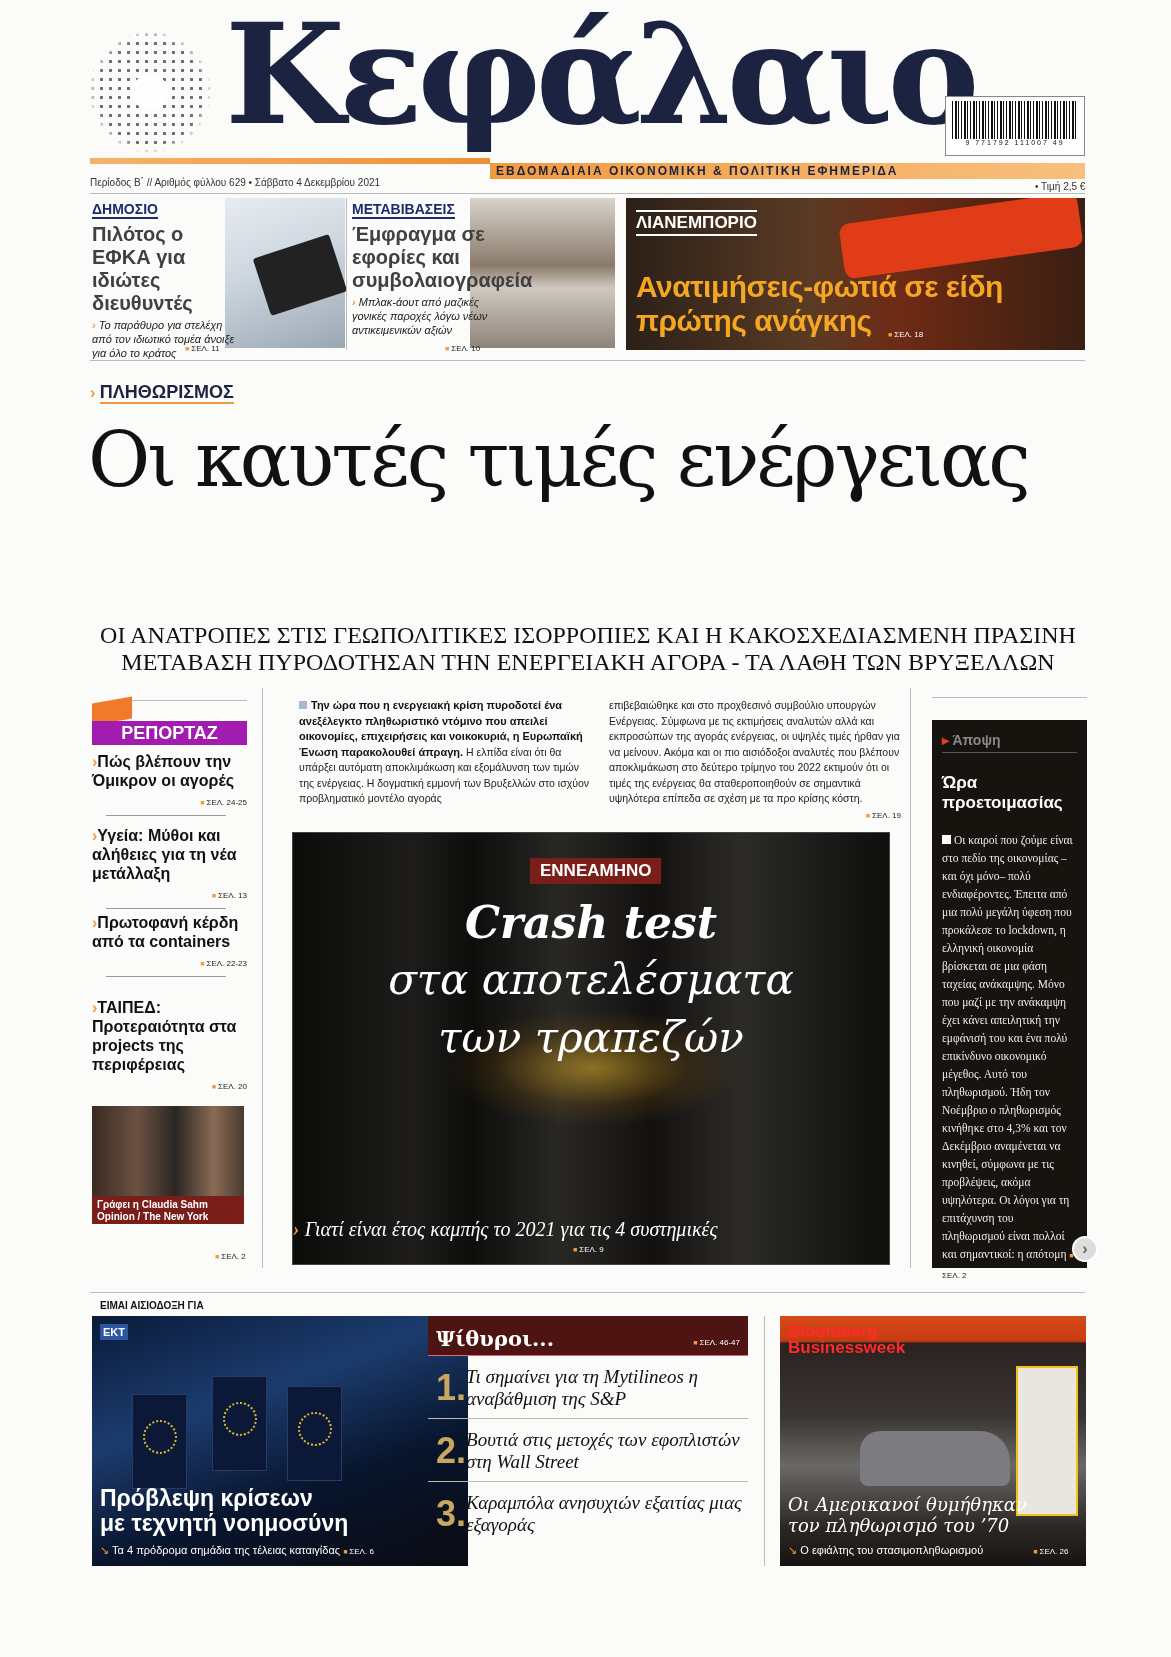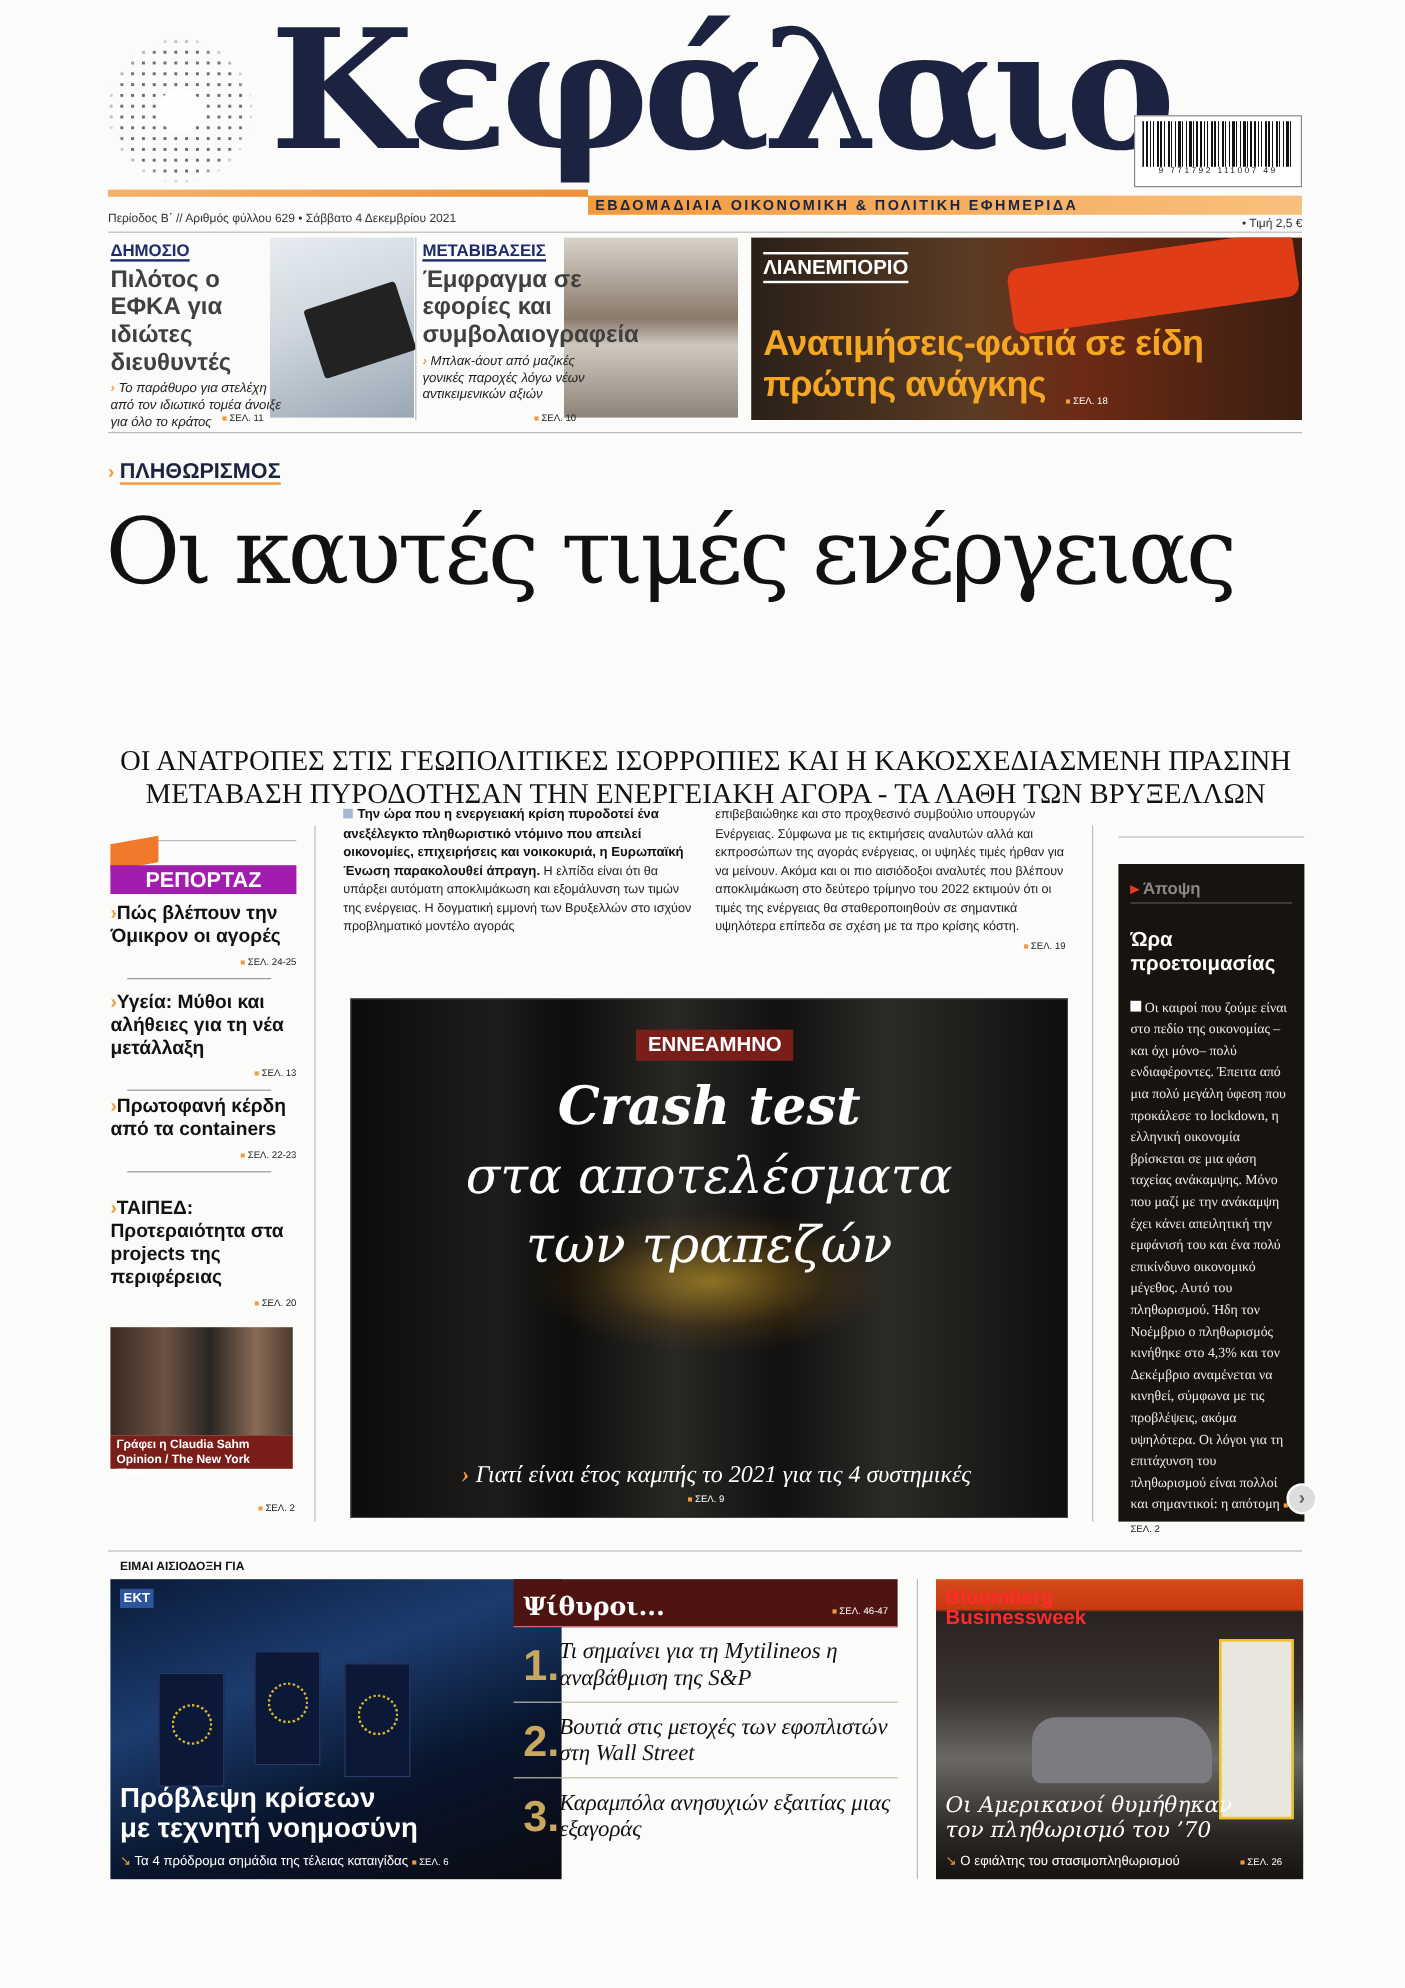--- a/index.html
+++ b/index.html
@@ -58,38 +58,38 @@
   .rep-item .h { font-weight: bold; font-size: 16px; line-height: 19px; }
   .rep-item .ref { text-align: right; margin-top: 1px; }
   .rep-item .sep { border-top: 1px solid #999; margin: 6px 0 0 14px; width: 120px; }
   .fed-photo { left: 92px; top: 1106px; width: 152px; height: 90px;
     background: linear-gradient(90deg,#3a2a22 0%,#6b5142 30%,#2a2622 55%,#8a6b55 80%,#4a3a30 100%); }
   .fed-caption { left: 92px; top: 1196px; width: 152px; height: 28px; background: #7a1e1a; color: #fff; font-weight: bold; font-size: 10px; line-height: 12px; padding: 3px 5px; }
   .fed-head { left: 100px; top: 1298px; font-weight: bold; font-size: 10px; line-height: 16px; }
   .fed-ref { left: 215px; top: 1252px; }
 
   
-  .lead-text { top: 672px; width: 292px; font-size: 10.5px; line-height: 15.5px; color: #222; }
+  .lead-text { top: 698px; width: 292px; font-size: 10.5px; line-height: 15.5px; color: #222; margin-left: 13px; }
   .lead-text b { font-weight: bold; font-size: 11px; color: #111; }
   .sq { display: inline-block; width: 8px; height: 8px; background: #a6b7d6; margin-right: 4px; }
 
   
   .crash { left: 292px; top: 832px; width: 598px; height: 433px; background: #0f0e0c; overflow: hidden;
     border: 1px solid #444; }
   .crash .bg { position:absolute; inset: 0;
     background: linear-gradient(90deg, #0b0b0a 0%, #1e1d1b 20%, #0d0d0c 30%, #2a2926 45%, #121110 60%, #2d2c29 75%, #0e0e0d 100%); opacity: .95; }
   .crash .gold { position:absolute; left: 150px; top: 175px; width: 300px; height: 120px;
     background: radial-gradient(ellipse at center, rgba(230,180,40,.55) 0%, rgba(120,80,10,.25) 45%, transparent 70%); }
   .crash .label { position:absolute; left: 237px; top: 25px; background: #7a1e1a; color: #fff; font-weight: bold; font-size: 17px; padding: 3px 10px; }
   .crash .h1 { position:absolute; left: 0; width: 100%; top: 62px; text-align: center; color: #fff;
     font-family: "DejaVu Serif", serif; font-style: italic; font-weight: bold; font-size: 44px; line-height: 56px; }
   .crash .h2 { position:absolute; left: 0; width: 100%; top: 118px; text-align: center; color: #fff;
     font-family: "DejaVu Serif", serif; font-style: italic; font-size: 42px; line-height: 58px; }
-  .crash .cap { position:absolute; left: 0; width: 100%; top: 385px; text-align: center; color: #fff;
-    font-family: "Liberation Serif", serif; font-style: italic; font-size: 20px; padding-left: 12px; }
+  .crash .cap { position:absolute; left: 0; width: 100%; top: 385px; color: #fff;
+    font-family: "Liberation Serif", serif; font-style: italic; font-size: 20px; }
   .crash .ref { position:absolute; left: 280px; top: 412px; color: #fff; font-size: 8px; }
 
   
   .op-rule { left: 932px; top: 697px; width: 155px; }
   .opinion { left: 932px; top: 720px; width: 155px; height: 548px; background: #17130f; color: #fff; padding: 0 10px; }
   .opinion .kick { margin-top: 12px; font-weight: bold; font-size: 14px; color: #888; padding-bottom: 4px; border-bottom: 1px solid #555; }
   .opinion .kick .tri { color: #e23b26; }
   .opinion .head { margin-top: 20px; font-weight: bold; font-size: 17px; line-height: 20px; }
   .opinion .body { margin-top: 18px; font-family: "Liberation Serif", serif; font-size: 11.5px; line-height: 18px; color: #eee; }
   .opinion .body .box { display: inline-block; width: 9px; height: 9px; background: #fff; margin-right: 3px; }

